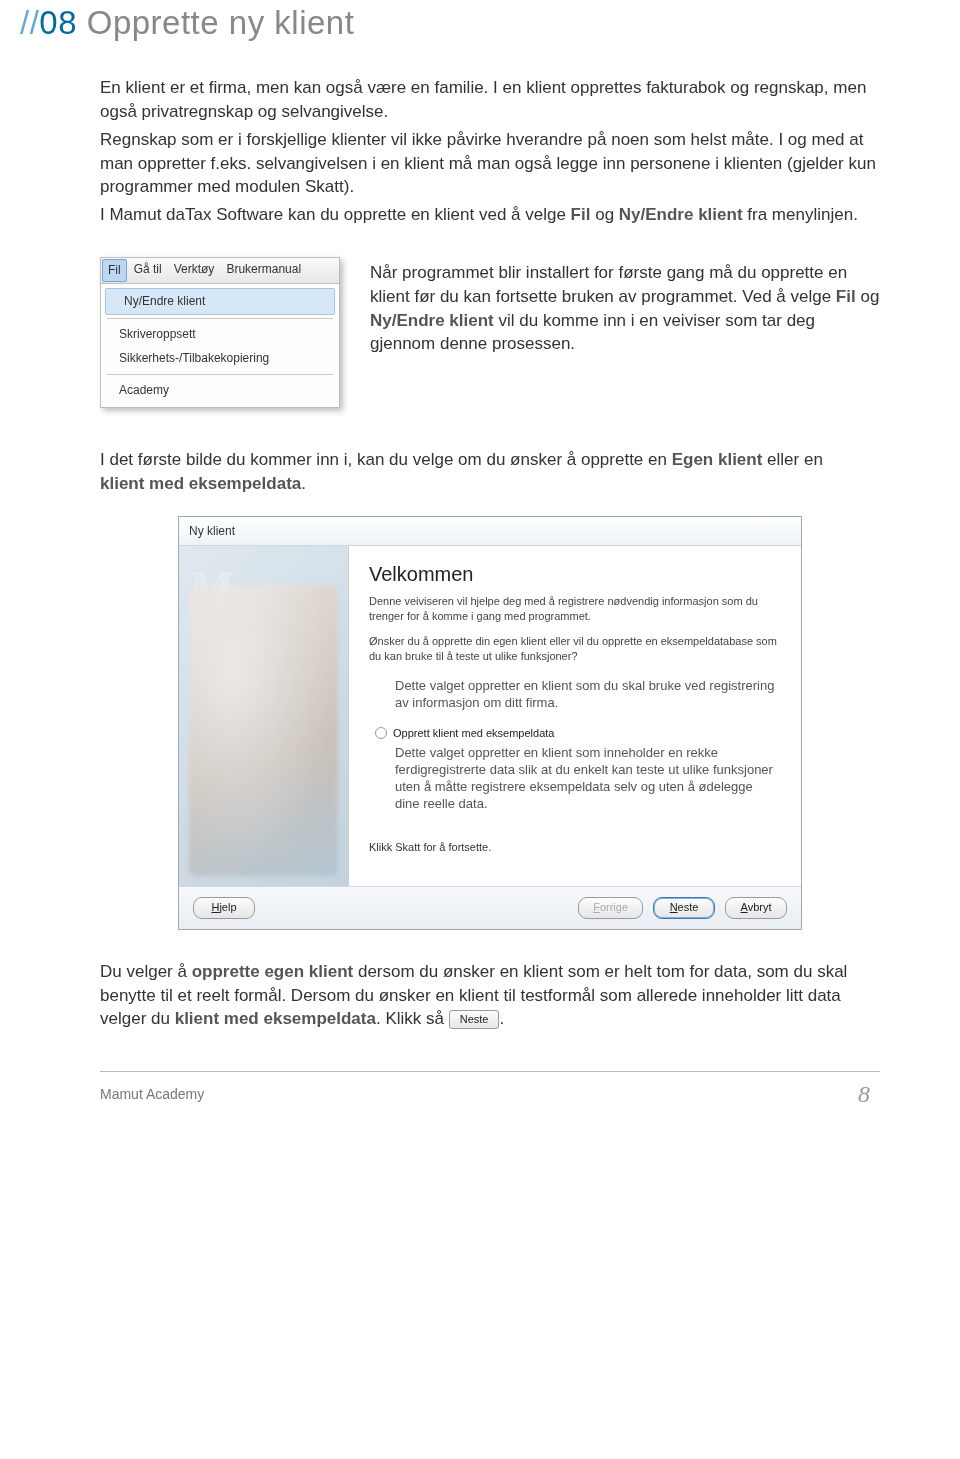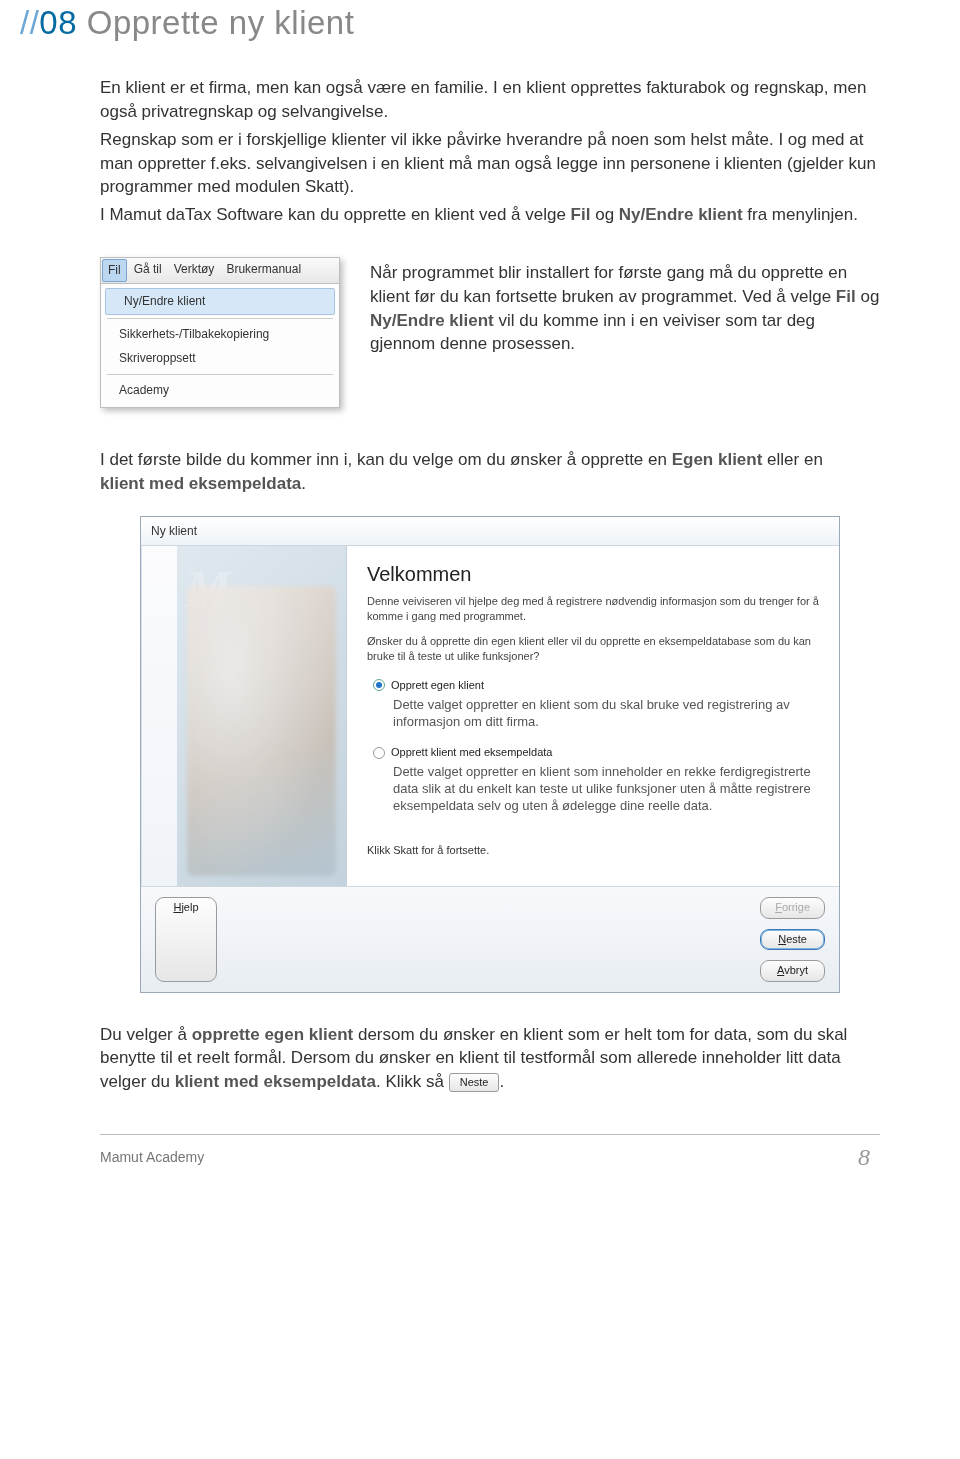--- a/index.html
+++ b/index.html
@@ -41,34 +41,34 @@
   .menu-bar span { padding: 3px 6px; color: #333; }
   .menu-bar .active { background: #bcd7f0; border: 1px solid #7aa5d2; border-radius: 2px; margin: 1px; padding: 2px 5px; }
   .menu-body { padding: 4px 0; }
   .menu-item { padding: 4px 18px; }
   .menu-item.highlight { background: #d6e7f7; margin: 0 4px; border-radius: 2px; border: 1px solid #a8c4e3; }
   .menu-divider { border-top: 1px solid #ccc; margin: 3px 6px; }
   .beside-text { font-size: 17px; padding-top: 4px; }
   .para-block { margin: 30px 12px 20px 0; }
   .wizard-wrap {
     margin: 7px auto 30px auto;
-    width: 700px;
+    width: 624px;
     border: 1px solid #9aa8b7;
     background: linear-gradient(#fcfcfe,#ecf1f7);
     font-size: 12px;
     box-shadow: 0 0 0 1px #d9e1ea inset;
   }
   .wizard-title {
     background: linear-gradient(#fff,#eef3f8);
     padding: 6px 10px;
     font-size: 12px;
     color: #333;
     border-bottom: 1px solid #cdd5de;
   }
-  .wizard-body { display: flex; min-height: 340px; padding-left: 36px; }
+  .wizard-body { display: flex; min-height: 340px; }
   .wizard-side {
     width: 170px;
     background: linear-gradient(135deg,#dfe8ef 0%, #c3d2dc 100%);
     border-right: 1px solid #c5cfd9;
     position: relative;
     overflow: hidden;
   }
   .wizard-side::after {
     content: "";
     position: absolute;
@@ -111,21 +111,21 @@
     padding: 2px 14px;
     background: linear-gradient(#fdfdfd,#e6e6e6);
     border: 1px solid #9a9a9a;
     border-radius: 9px;
     color: #222;
     min-width: 62px;
     text-align: center;
   }
   .wiz-btn.primary { border: 1px solid #3a78b5; box-shadow: 0 0 0 1px #7fb3e2 inset; }
   .wiz-btn.disabled { color: #aaa; }
-  .right-buttons { display: flex; gap: 10px; flex-direction: column; }
+  .right-buttons { display: flex; gap: 10px; }
   .inline-btn {
     font-size: 11px;
     padding: 0 10px 1px 10px;
     background: linear-gradient(#fdfdfd,#e6e6e6);
     border: 1px solid #9a9a9a;
     border-radius: 3px;
     display: inline-block;
     vertical-align: middle;
     line-height: 16px;
     color: #222;
@@ -158,22 +158,22 @@
       <div class="menu-shot">
         <div class="menu-bar">
           <span class="active">Fil</span>
           <span>Gå til</span>
           <span>Verktøy</span>
           <span>Brukermanual</span>
         </div>
         <div class="menu-body">
           <div class="menu-item highlight">Ny/Endre klient</div>
           <div class="menu-divider"></div>
+          <div class="menu-item">Skriveroppsett</div>
           <div class="menu-item">Sikkerhets-/Tilbakekopiering</div>
-          <div class="menu-item">Skriveroppsett</div>
           <div class="menu-divider"></div>
           <div class="menu-item">Academy</div>
         </div>
       </div>
       <div class="beside-text">
         <span>Når programmet blir installert for første gang må du opprette en klient før du kan fortsette bruken av programmet. Ved å velge </span><span class="bold">Fil</span><span> og </span><span class="bold">Ny/Endre klient</span><span> vil du komme inn i en veiviser som tar deg gjennom denne prosessen.</span>
       </div>
     </div>
 
     <p class="para para-block">
@@ -185,24 +185,20 @@
       <div class="wizard-body">
         <div class="wizard-side">
           <div class="watermark">M</div>
         </div>
         <div class="wizard-main">
           <div class="wiz-h">Velkommen</div>
           <div class="wiz-p">Denne veiviseren vil hjelpe deg med å registrere nødvendig informasjon som du trenger for å komme i gang med programmet.</div>
           <div class="wiz-p">Ønsker du å opprette din egen klient eller vil du opprette en eksempeldatabase som du kan bruke til å teste ut ulike funksjoner?</div>
 
           <div class="wiz-option">
-            <div class="wiz-option-row">
-              <span class="radio on"></span>
-              <span class="wiz-opt-label">Opprett egen klient</span>
-            </div>
             <div class="wiz-opt-desc">Dette valget oppretter en klient som du skal bruke ved registrering av informasjon om ditt firma.</div>
           </div>
 
           <div class="wiz-option">
             <div class="wiz-option-row">
               <span class="radio off"></span>
               <span class="wiz-opt-label">Opprett klient med eksempeldata</span>
             </div>
             <div class="wiz-opt-desc">Dette valget oppretter en klient som inneholder en rekke ferdigregistrerte data slik at du enkelt kan teste ut ulike funksjoner uten å måtte registrere eksempeldata selv og uten å ødelegge dine reelle data.</div>
           </div>

